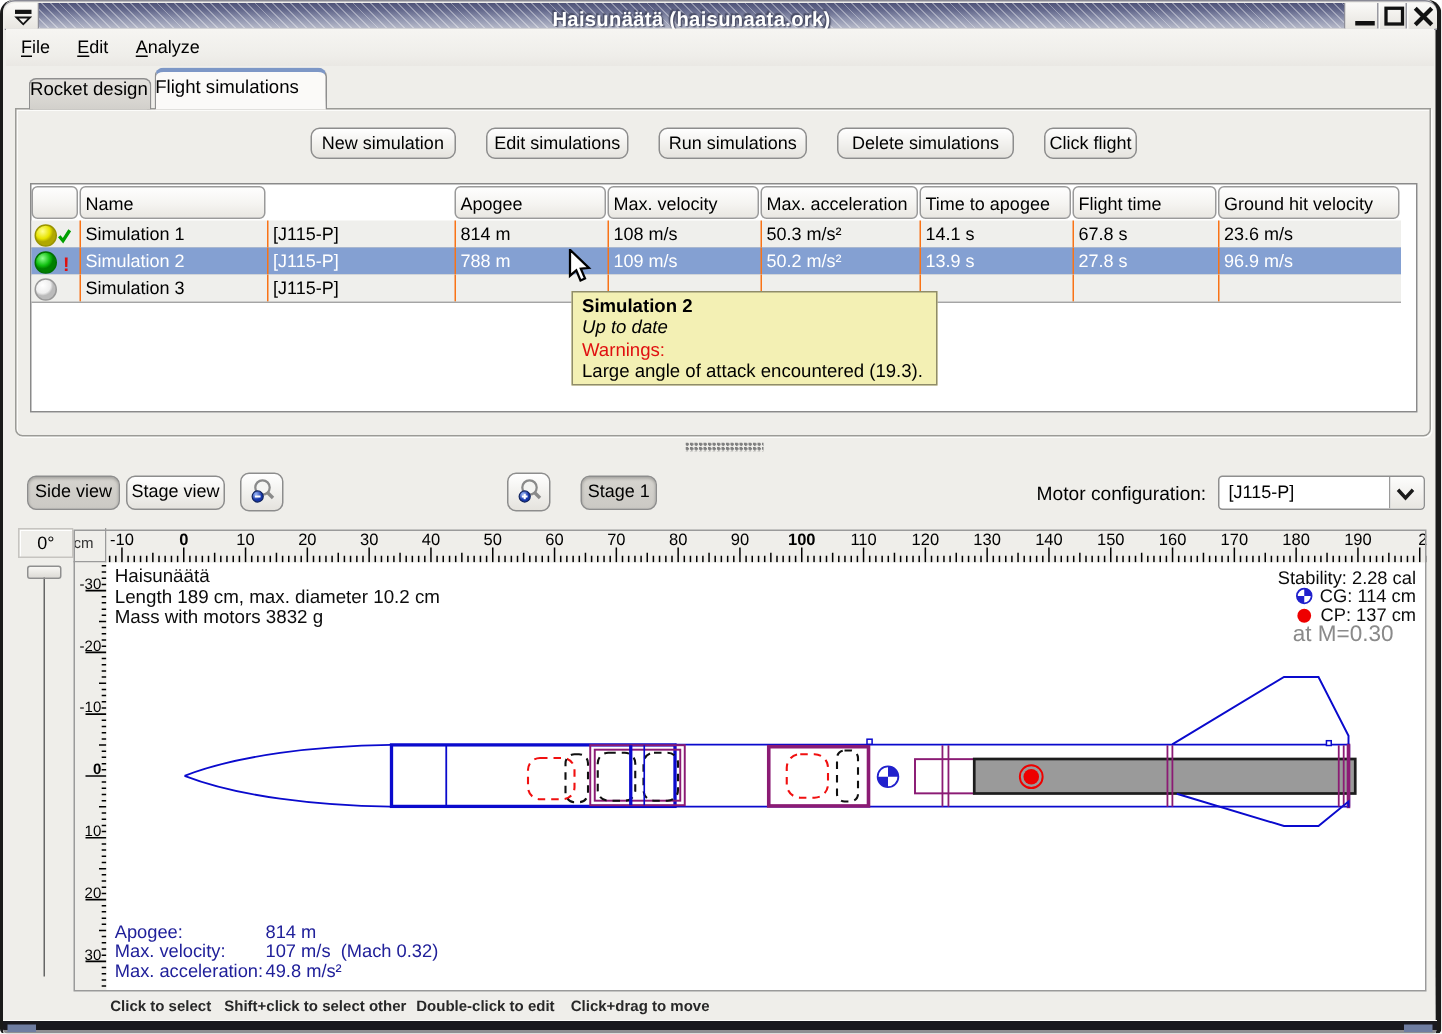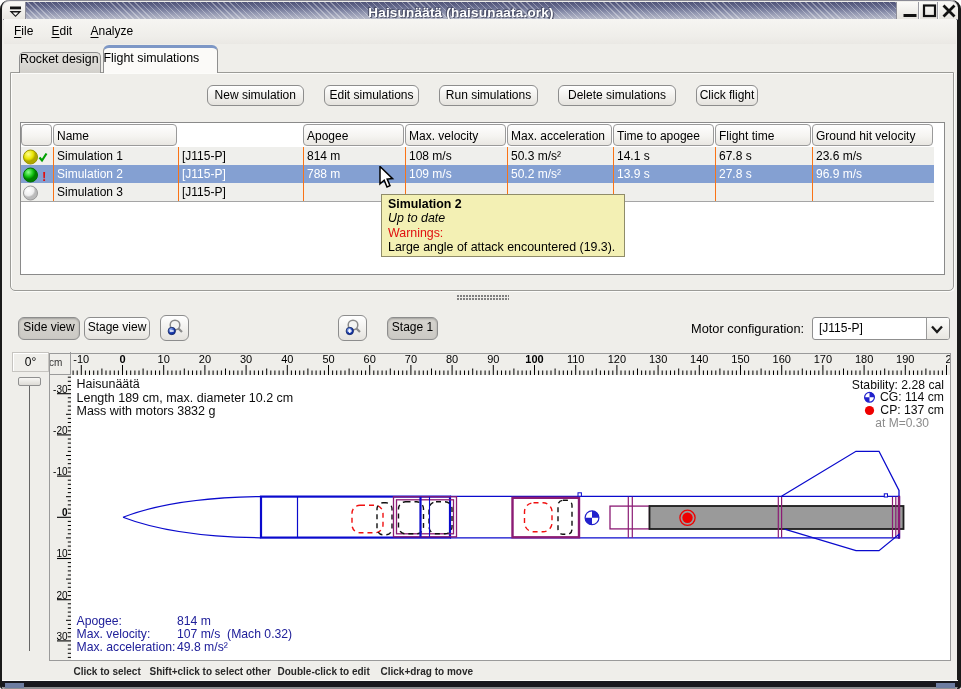--- a/index.html
+++ b/index.html
@@ -588,21 +588,21 @@
 
  <path d="M710.5 120.4 L785 75.5 L808 75.5 L828 114.7 L828 120.4" fill="none" stroke="#0a0acd" stroke-width="1.3"></path>
  <path d="M713.5 153.4 L785 174.9 L808 174.9 L828 158.5 L828 162.6" fill="none" stroke="#0a0acd" stroke-width="1.3"></path>
  <rect x="813.3" y="118" width="3.2" height="3.2" fill="#fff" stroke="#0a0acd" stroke-width="1"></rect>
       </g>
 </svg>
 
 <div class="abs" style="left:74.5px;top:378px;font-size:12.5px;color:#0c0c0c;line-height:13.6px;z-index:4">
 Haisunäätä<br>Length 189 cm, max. diameter 10.2 cm<br>Mass with motors 3832 g</div>
 <div class="abs" style="left:700px;top:378.5px;width:242px;font-size:12.2px;color:#0c0c0c;line-height:12.9px;text-align:right;z-index:4">
-Stability: 2.28 cal<br>CG: 114 cm<br>CP: 137 cm<br><span style="font-size:12px;color:#8a8a8a;margin-right:15px">at M=0.30</span></div>
+Stability: 2.28 cal<br>CG: 114 cm<br>CP: 137 cm<br><span style="font-size:15px;color:#8a8a8a;margin-right:15px">at M=0.30</span></div>
 <svg class="abs" style="left:860px;top:391px;z-index:4" width="16" height="26">
  <g transform="translate(7.5,6.3)">
    <circle r="5" fill="#fff"></circle>
    <path d="M0 0 L0 -5 A5 5 0 0 1 5 0 Z" fill="#2121cc"></path>
    <path d="M0 0 L0 5 A5 5 0 0 1 -5 0 Z" fill="#2121cc"></path>
    <circle r="4.9" fill="none" stroke="#2121cc" stroke-width="1.2"></circle>
  </g>
  <circle cx="7.5" cy="19.5" r="4.6" fill="#ee0000"></circle>
 </svg>
 <div class="abs" style="left:74.5px;top:614.5px;font-size:12.2px;color:#20209a;line-height:13.2px;z-index:4">

